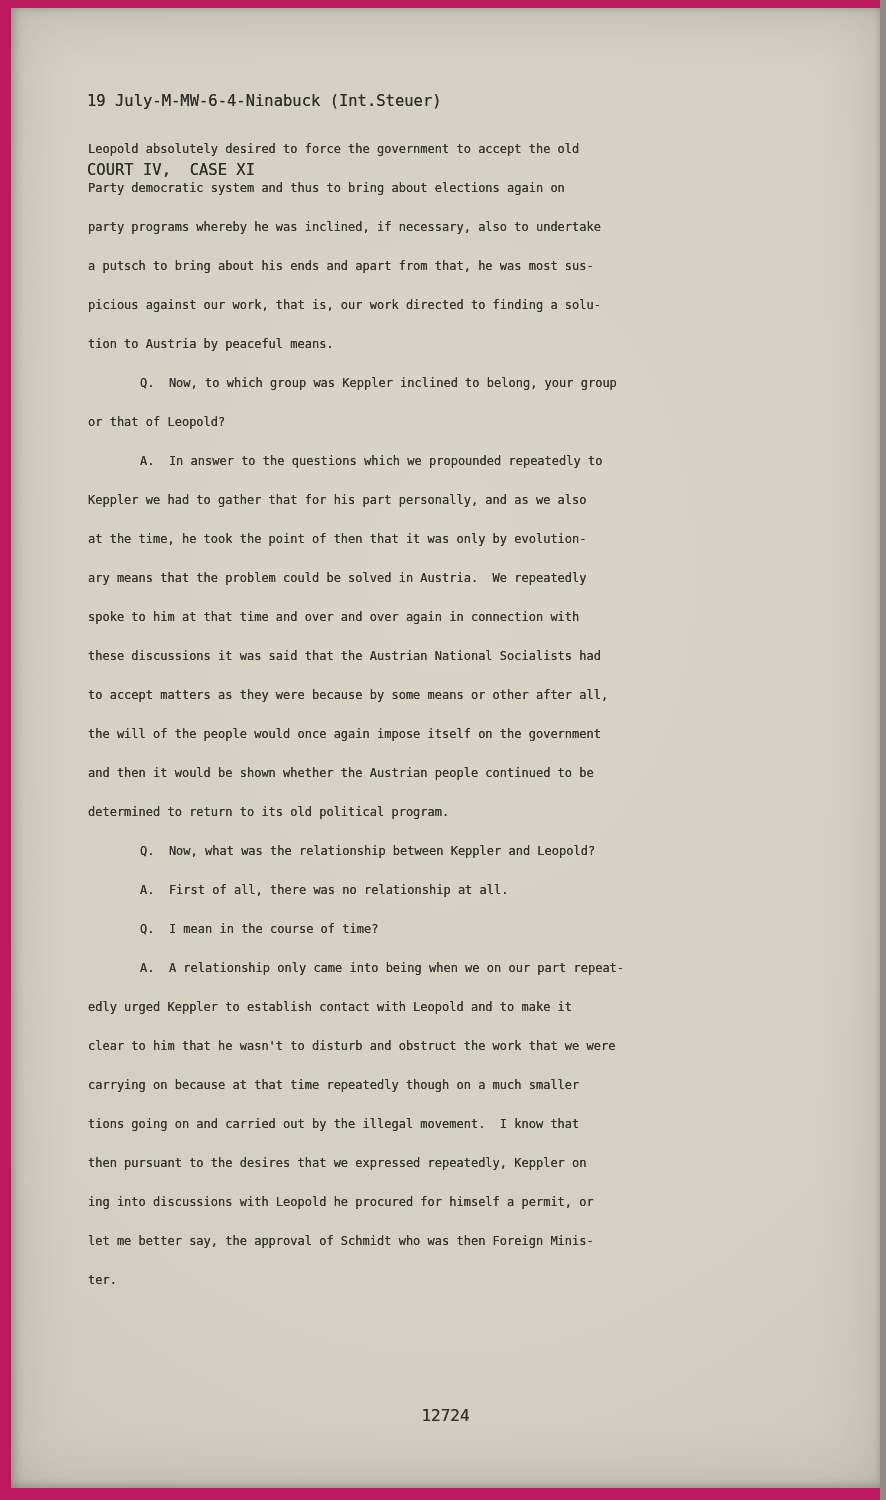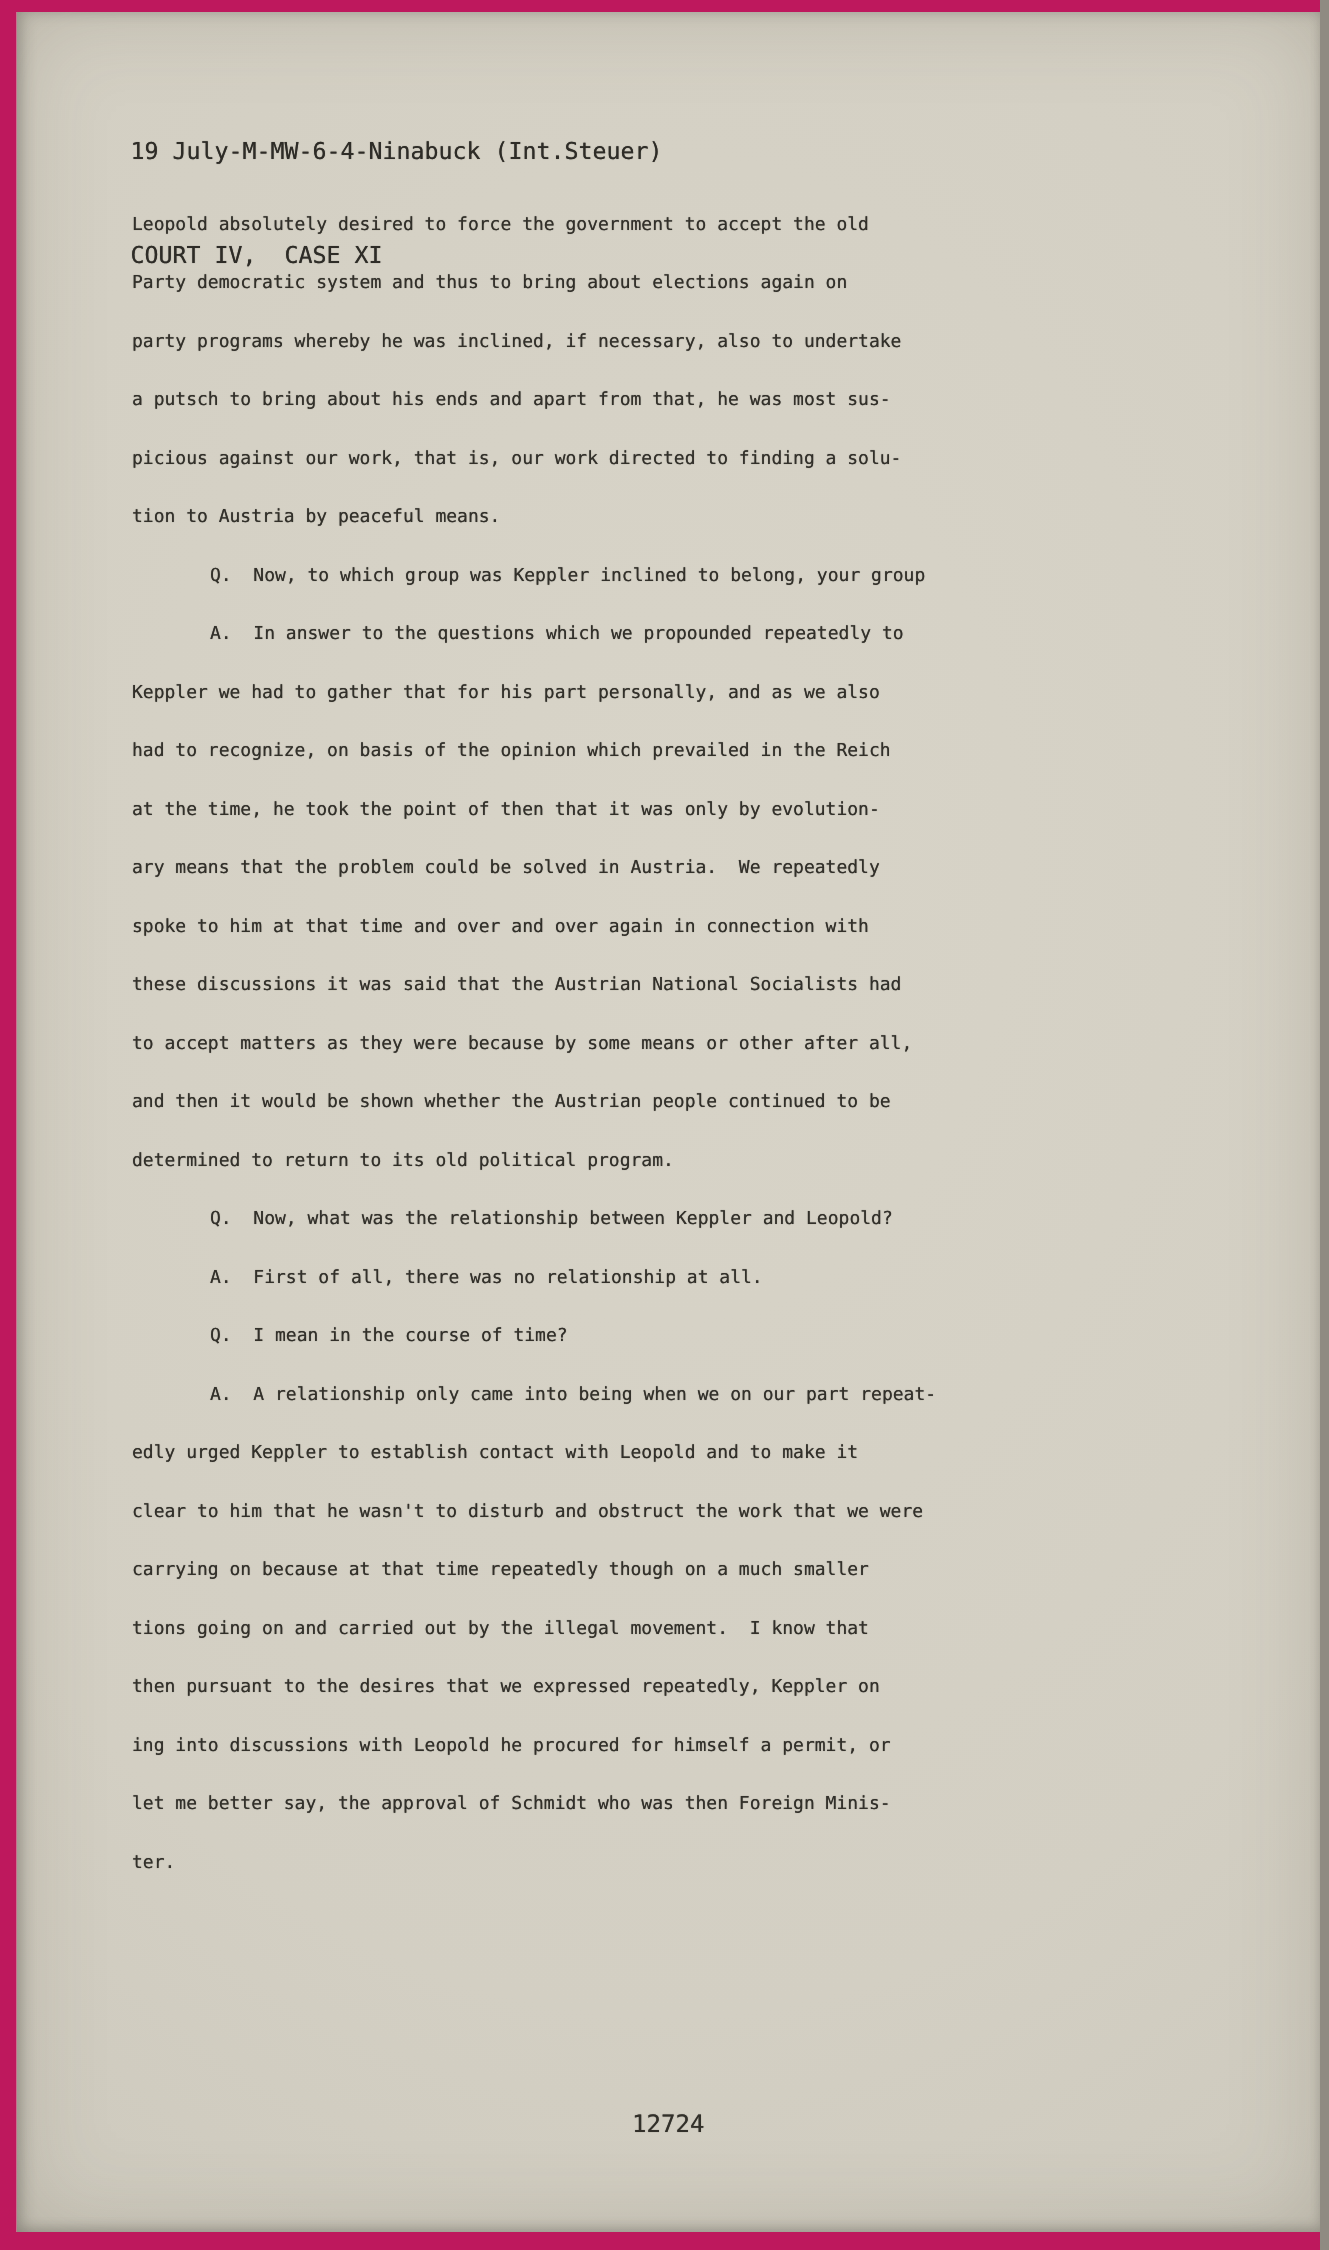--- a/index.html
+++ b/index.html
@@ -73,30 +73,31 @@
         <div class="block">
           <div class="line">Leopold absolutely desired to force the government to accept the old</div>
           <div class="line">Party democratic system and thus to bring about elections again on</div>
           <div class="line">party programs whereby he was inclined, if necessary, also to undertake</div>
           <div class="line">a putsch to bring about his ends and apart from that, he was most sus-</div>
           <div class="line">picious against our work, that is, our work directed to finding a solu-</div>
           <div class="line">tion to Austria by peaceful means.</div>
         </div>
         <div class="block">
           <div class="line indent">Q.  Now, to which group was Keppler inclined to belong, your group</div>
+          <div class="line">or that of Leopold?</div>
         </div>
         <div class="block">
           <div class="line indent">A.  In answer to the questions which we propounded repeatedly to</div>
           <div class="line">Keppler we had to gather that for his part personally, and as we also</div>
-          <div class="line">had to recognize, on basis of the opinion which prevailed in the Reich</div>
           <div class="line">at the time, he took the point of then that it was only by evolution-</div>
           <div class="line">ary means that the problem could be solved in Austria.  We repeatedly</div>
           <div class="line">spoke to him at that time and over and over again in connection with</div>
           <div class="line">these discussions it was said that the Austrian National Socialists had</div>
           <div class="line">to accept matters as they were because by some means or other after all,</div>
+          <div class="line">the will of the people would once again impose itself on the government</div>
           <div class="line">and then it would be shown whether the Austrian people continued to be</div>
           <div class="line">determined to return to its old political program.</div>
         </div>
         <div class="block">
           <div class="line indent">Q.  Now, what was the relationship between Keppler and Leopold?</div>
         </div>
         <div class="block">
           <div class="line indent">A.  First of all, there was no relationship at all.</div>
         </div>
         <div class="block">

